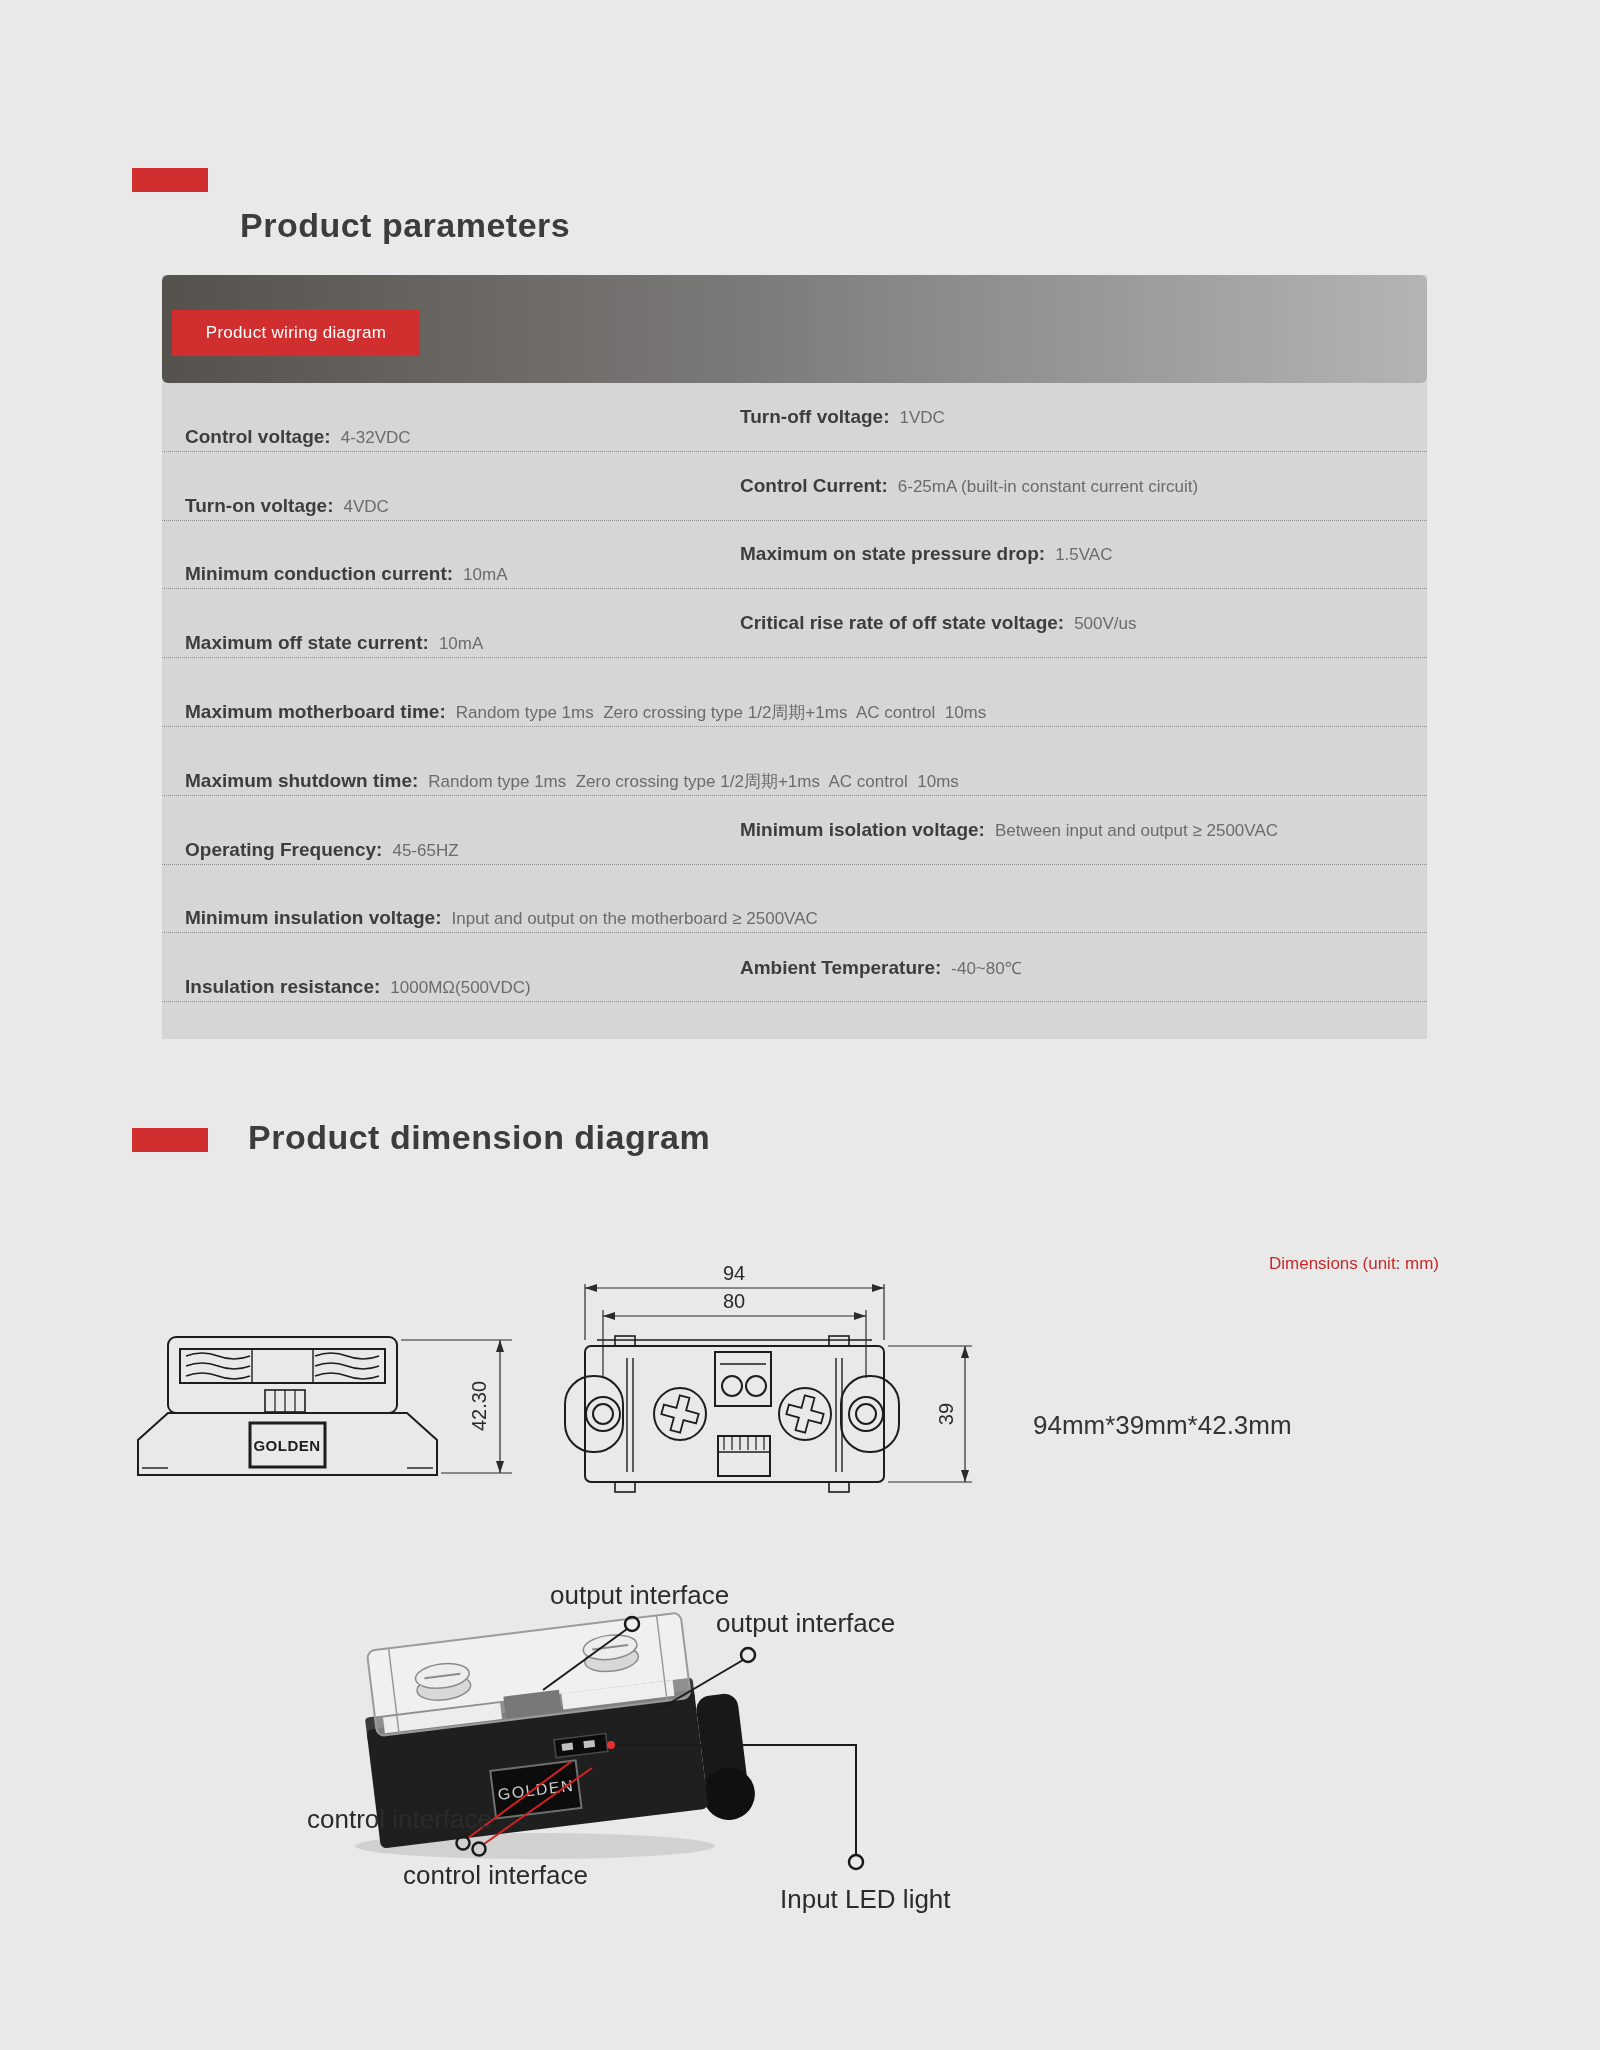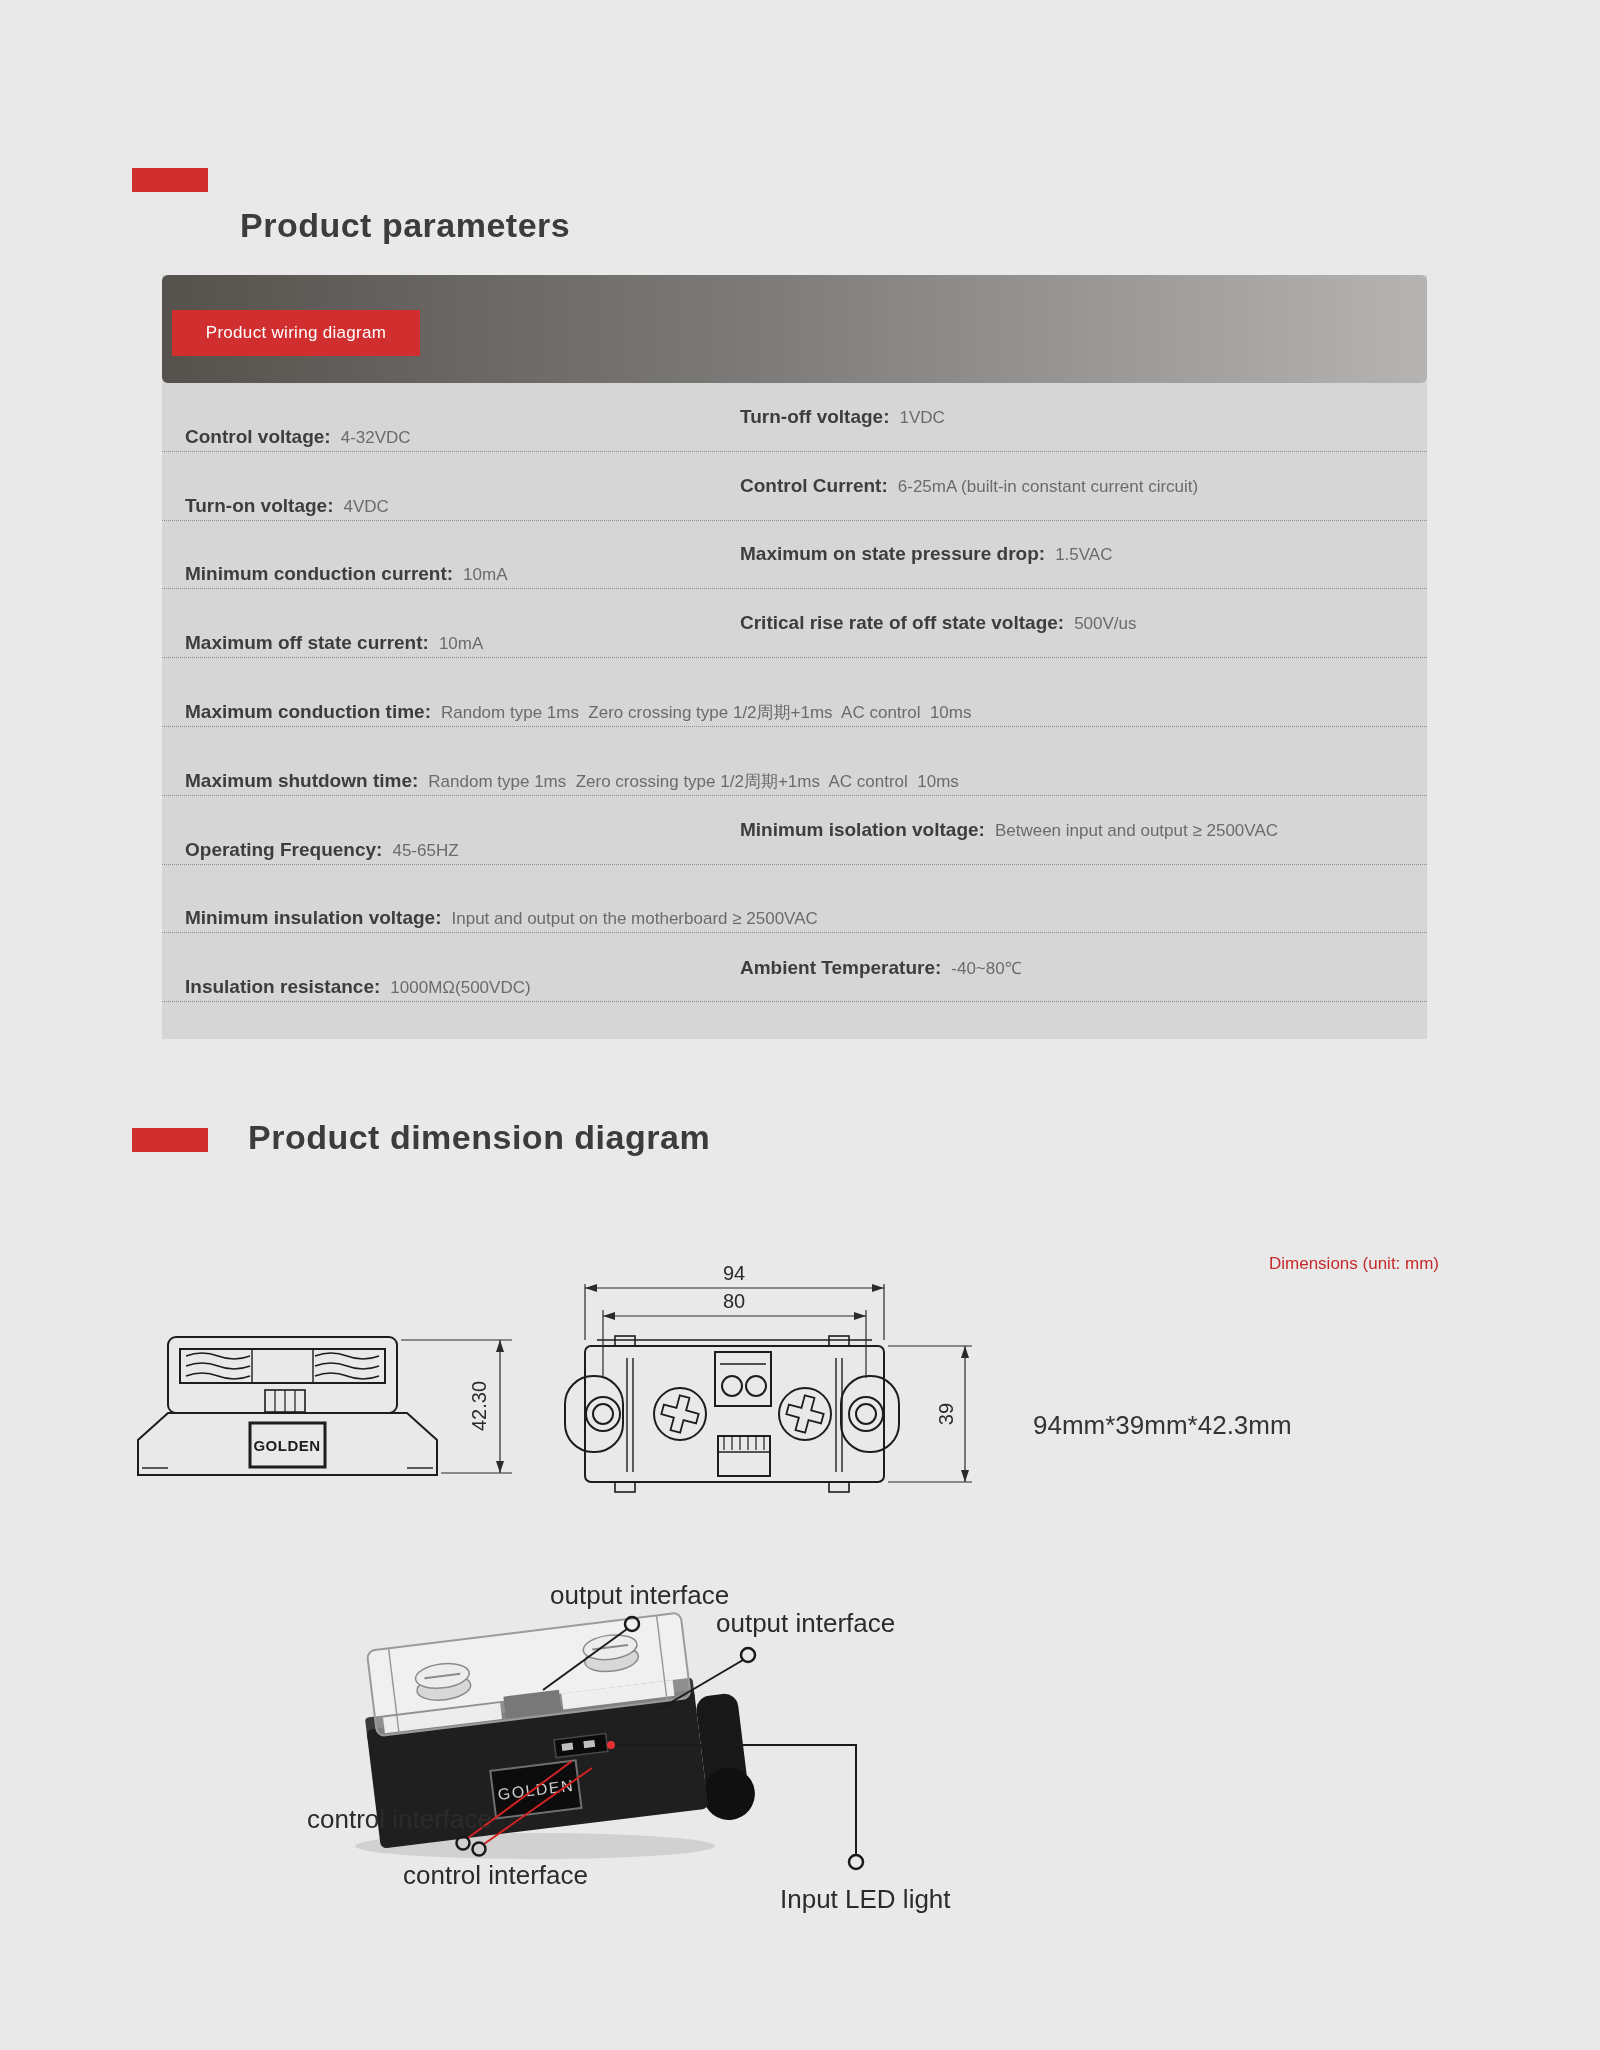--- a/index.html
+++ b/index.html
@@ -52,21 +52,21 @@
   </div>
   <div class="t-row">
     <div class="cell c1"><span class="lbl">Minimum conduction current:</span><span class="val">10mA</span></div>
     <div class="cell c2"><span class="lbl">Maximum on state pressure drop:</span><span class="val">1.5VAC</span></div>
   </div>
   <div class="t-row">
     <div class="cell c1"><span class="lbl">Maximum off state current:</span><span class="val">10mA</span></div>
     <div class="cell c2"><span class="lbl">Critical rise rate of off state voltage:</span><span class="val">500V/us</span></div>
   </div>
   <div class="t-row">
-    <div class="cell c1"><span class="lbl">Maximum conduction time:</span><span class="val">Random type 1ms  Zero crossing type 1/2周期+1ms  AC control  10ms</span></div>
+    <div class="cell c1"><span class="lbl">Maximum motherboard time:</span><span class="val">Random type 1ms  Zero crossing type 1/2周期+1ms  AC control  10ms</span></div>
   </div>
   <div class="t-row">
     <div class="cell c1"><span class="lbl">Maximum shutdown time:</span><span class="val">Random type 1ms  Zero crossing type 1/2周期+1ms  AC control  10ms</span></div>
   </div>
   <div class="t-row">
     <div class="cell c1"><span class="lbl">Operating Frequency:</span><span class="val">45-65HZ</span></div>
     <div class="cell c2"><span class="lbl">Minimum isolation voltage:</span><span class="val">Between input and output ≥ 2500VAC</span></div>
   </div>
   <div class="t-row">
     <div class="cell c1"><span class="lbl">Minimum insulation voltage:</span><span class="val">Input and output on the motherboard ≥ 2500VAC</span></div>

